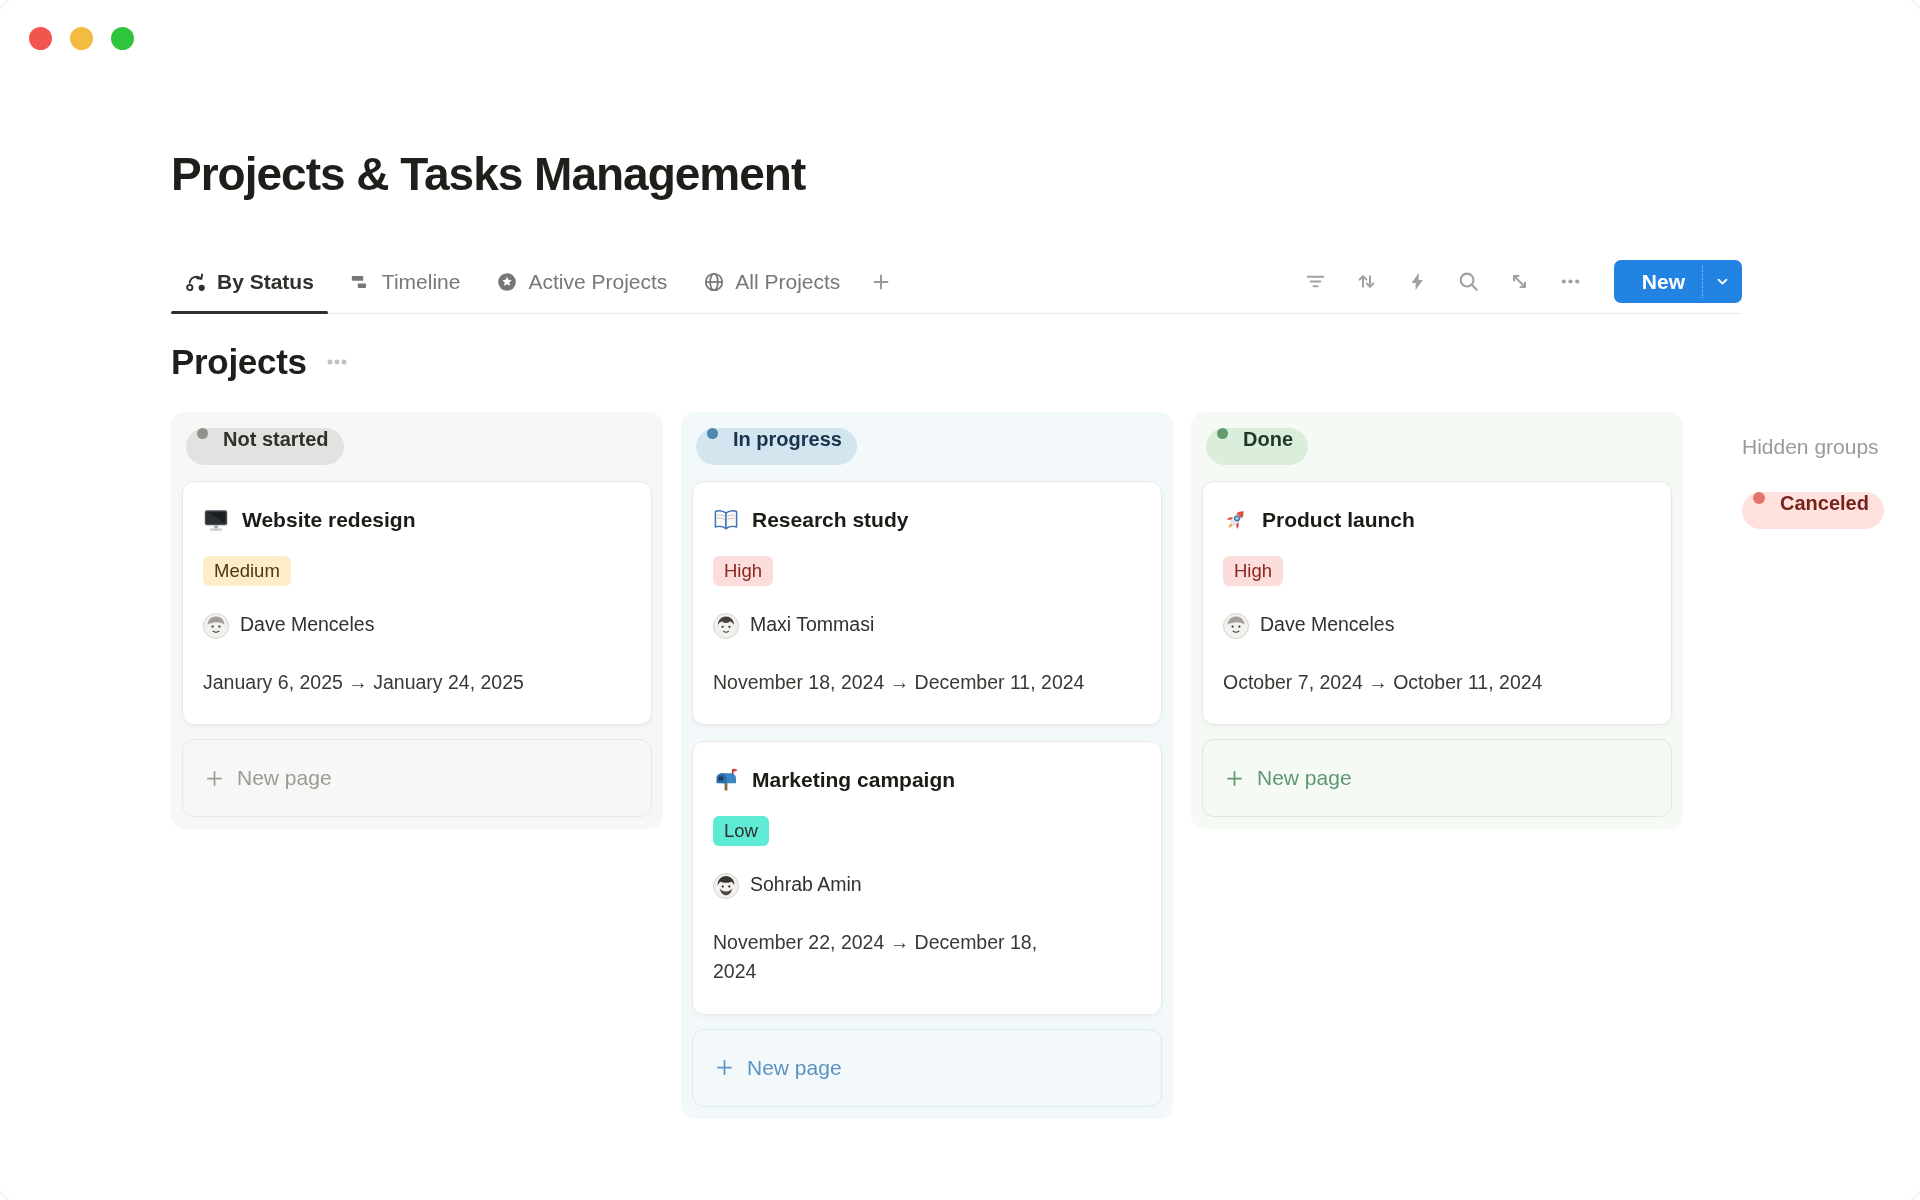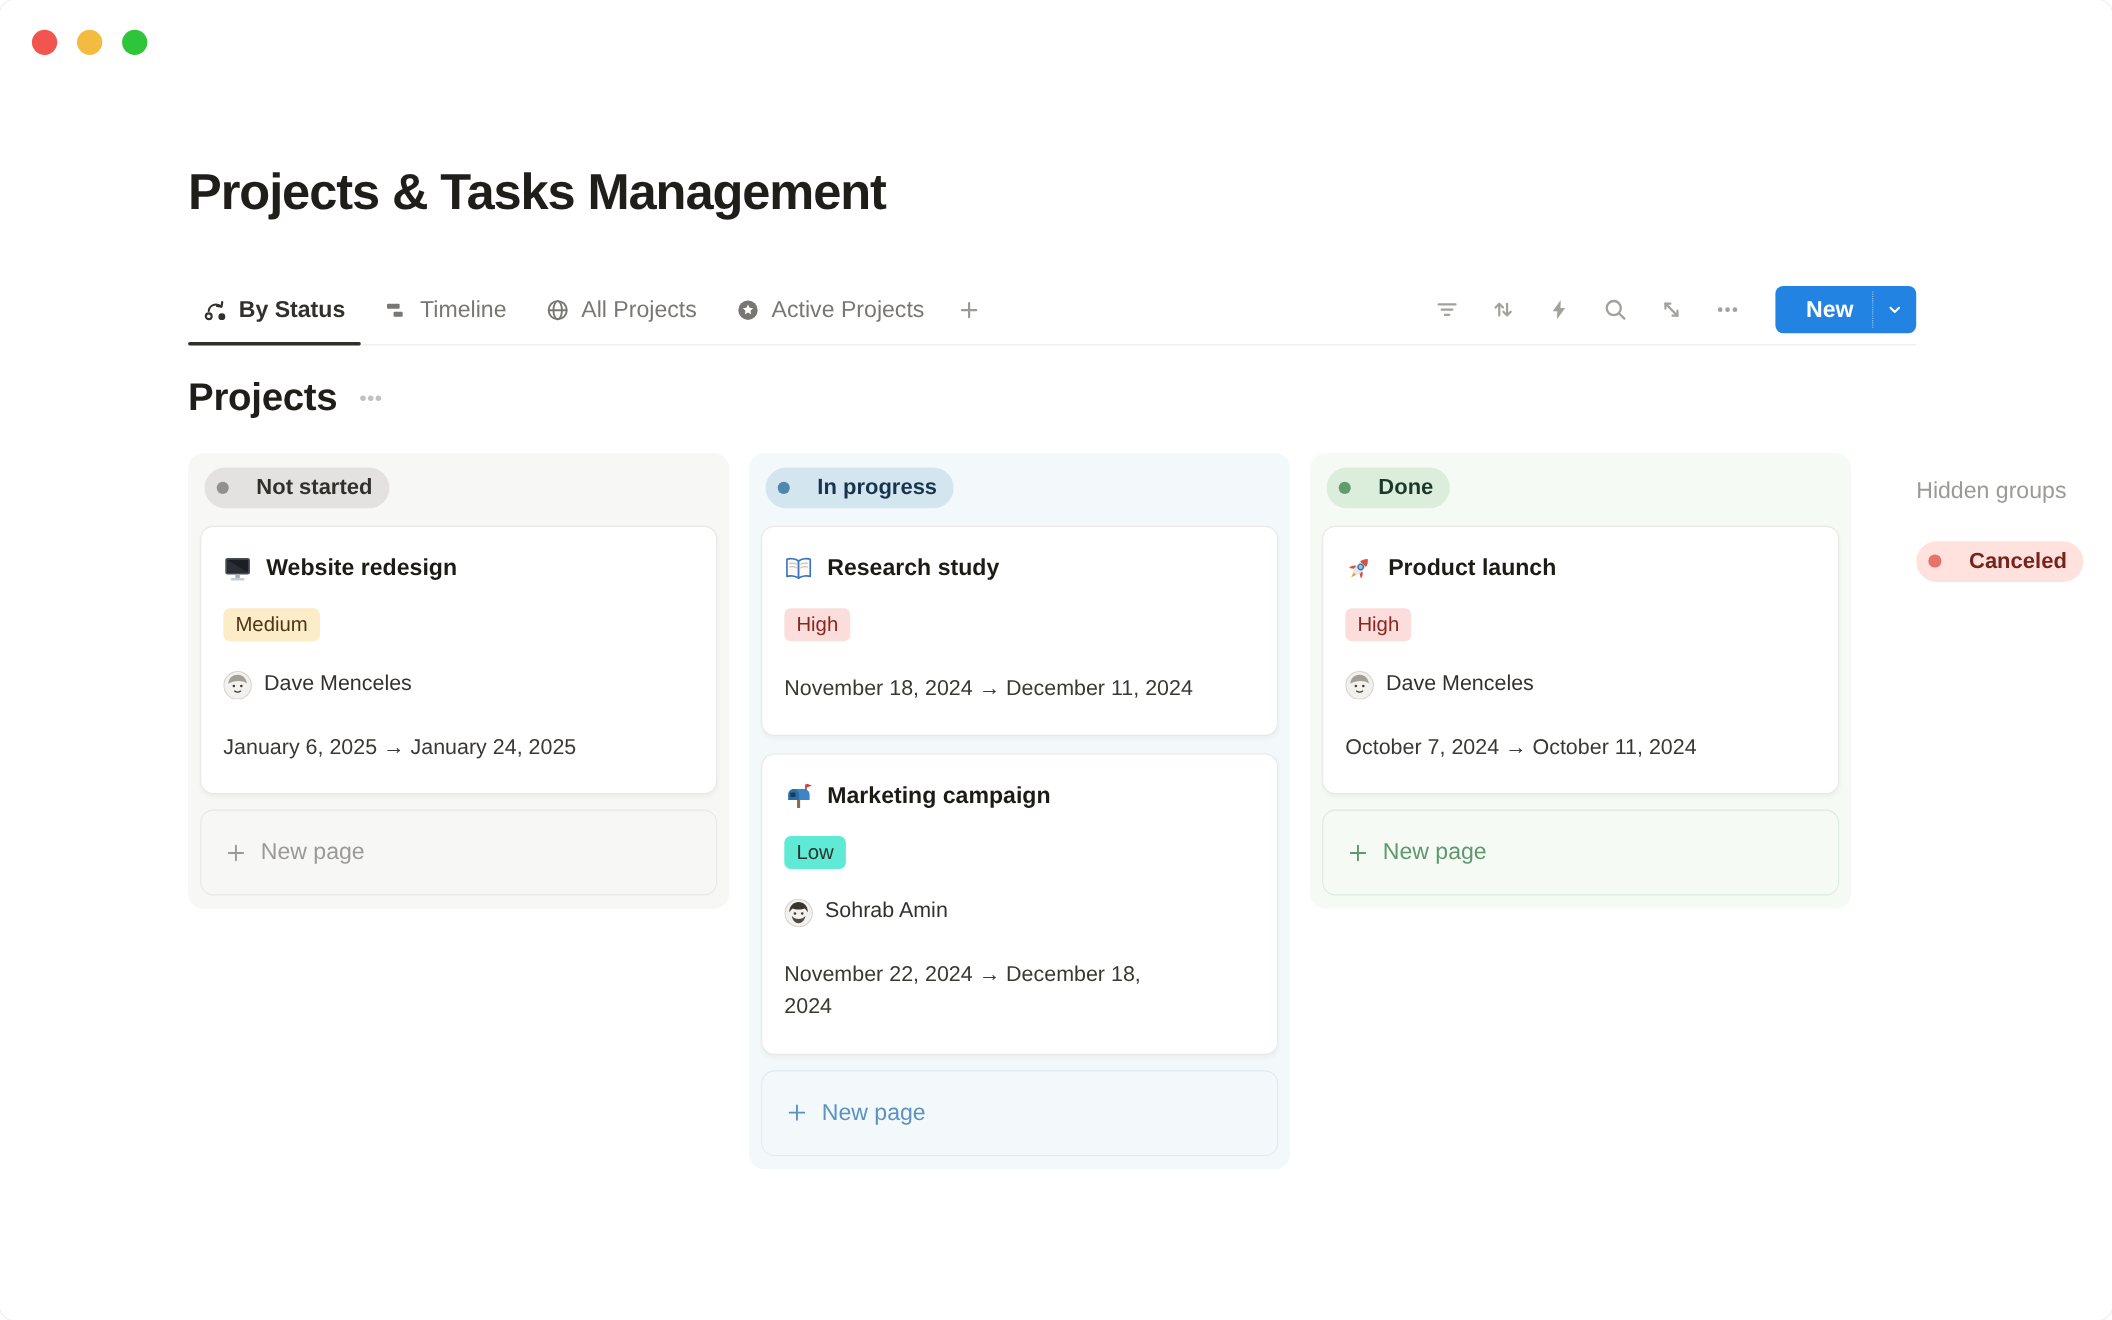--- a/index.html
+++ b/index.html
@@ -19,21 +19,21 @@
   .tool-btn{display:flex;color:#a2a19e;cursor:pointer;}
   .new-btn{display:flex;align-items:stretch;border-radius:7px;height:43px;color:#fff;overflow:hidden;cursor:pointer;margin-left:4px;}
   .new-main{display:flex;align-items:center;padding:0 17px;font-size:21px;font-weight:bold;margin-left:11px;}
   .new-div{width:0;border-left:1px dotted rgba(255,255,255,0.55);margin:5px 0;}
   .new-chev{display:flex;align-items:center;padding:0 11px;}
   .view-title-row{display:flex;align-items:center;gap:17px;margin:28px 0 0 171px;}
   .view-title{font-size:35px;font-weight:bold;color:#201e1a;letter-spacing:-0.3px;}
   .view-more{display:flex;color:#c2c1be;cursor:pointer;}
   .board-wrap{display:flex;align-items:flex-start;margin:30px 0 0 171px;}
   .column{width:492px;flex:none;border-radius:14px;padding:13px 11px 12px;margin-right:18px;box-sizing:border-box;}
-  .group-pill{display:inline-flex;align-items:center;height:37px;border-radius:19px;padding:0 15px 0 11px;gap:25px;font-size:20px;font-weight:bold;margin-left:4px;cursor:pointer;}
+  .group-pill{display:inline-flex;align-items:flex-start;height:37px;border-radius:19px;padding:0 15px 0 11px;gap:15px;font-size:20px;font-weight:bold;margin-left:4px;cursor:pointer;}
   .dot{width:11px;height:11px;border-radius:50%;flex:none;}
   .card{background:#fff;border:1px solid #e9e8e6;border-radius:12px;box-shadow:0 2px 4px rgba(20,20,20,0.04);margin-top:16px;padding:25px 20px 27px;cursor:pointer;}
   .card-title-row{display:flex;align-items:center;gap:13px;}
   .cicon{display:flex;flex:none;}
   .ctitle{font-size:21px;font-weight:bold;color:#1d1b16;}
   .prio{display:inline-flex;align-items:center;height:30px;padding:0 11px;border-radius:6px;font-size:18.5px;margin-top:23px;}
   .assignee{display:flex;align-items:flex-start;gap:11px;margin-top:27px;font-size:19.5px;color:#33312d;}
   .avatar{display:flex;flex:none;}
   .dates{margin-top:29px;font-size:19.5px;color:#3a3833;line-height:1.5;white-space:pre-line;}
   .new-page{display:flex;align-items:center;gap:12px;height:78px;border:1px solid;border-radius:12px;padding-left:21px;margin-top:14px;font-size:21px;cursor:pointer;box-sizing:border-box;}
@@ -70,36 +70,36 @@
           <span class="ticon">
             <svg width="22" height="22" viewBox="0 0 24 24">
               <rect x="2" y="5.5" width="12.5" height="5" rx="1" fill="currentColor"></rect>
               <rect x="8.5" y="13.5" width="9" height="5" rx="1" fill="currentColor"></rect>
             </svg>
           </span>
           <span>Timeline</span>
         </div>
         <div class="tab">
           <span class="ticon">
+            <svg width="22" height="22" viewBox="0 0 24 24">
+              <circle cx="12" cy="12" r="9.6" fill="currentColor"></circle>
+              <path d="M12 6.3l1.55 3.35 3.6.42-2.66 2.5.7 3.58L12 14.4l-3.19 1.75.7-3.58-2.66-2.5 3.6-.42z" fill="#ffffff"></path>
+            </svg>
+          </span>
+          <span>Active Projects</span>
+        </div>
+        <div class="tab">
+          <span class="ticon">
             <svg width="22" height="22" viewBox="0 0 24 24" fill="none" stroke="currentColor" stroke-width="1.9">
               <circle cx="12" cy="12" r="9"></circle>
               <ellipse cx="12" cy="12" rx="4.2" ry="9"></ellipse>
               <path d="M3 12h18"></path>
             </svg>
           </span>
           <span>All Projects</span>
-        </div>
-        <div class="tab">
-          <span class="ticon">
-            <svg width="22" height="22" viewBox="0 0 24 24">
-              <circle cx="12" cy="12" r="9.6" fill="currentColor"></circle>
-              <path d="M12 6.3l1.55 3.35 3.6.42-2.66 2.5.7 3.58L12 14.4l-3.19 1.75.7-3.58-2.66-2.5 3.6-.42z" fill="#ffffff"></path>
-            </svg>
-          </span>
-          <span>Active Projects</span>
         </div>
         <span class="add-view">
           <svg width="22" height="22" viewBox="0 0 24 24" fill="none" stroke="currentColor" stroke-width="2.2" stroke-linecap="round">
             <path d="M12 5v14M5 12h14"></path>
           </svg>
         </span>
       </div>
     <div class="toolbar">
       <span id="toolbar-icons" style="display:flex;align-items:center;gap:28px;">
           <span class="tool-btn">
@@ -209,20 +209,32 @@
             <span class="cicon">
               <svg width="26" height="26" viewBox="0 0 26 26">
                 <path d="M13 6C10 3.8 5.2 3.4 2.4 4.4V20c2.8-1 7.6-.6 10.6 1.6z" fill="#fbfaf7" stroke="#3f74b8" stroke-width="1.5" stroke-linejoin="round"></path>
                 <path d="M13 6c3-2.2 7.8-2.6 10.6-1.6V20c-2.8-1-7.6-.6-10.6 1.6z" fill="#fbfaf7" stroke="#3f74b8" stroke-width="1.5" stroke-linejoin="round"></path>
                 <path d="M5 8.2c2.2-.4 4.4-.2 6 .8M5 11.4c2.2-.4 4.4-.2 6 .8M15 9c1.6-1 3.8-1.2 6-.8M15 12.2c1.6-1 3.8-1.2 6-.8" stroke="#c9c5bd" stroke-width="1.1" fill="none" stroke-linecap="round"></path>
               </svg>
             </span>
             <span class="ctitle">Research study</span>
           </div>
       <div><span class="prio" style="background:#fbdedb;color:#8a2620">High</span></div>
+      <div class="assignee">
+            <span class="avatar">
+              <svg width="26" height="26" viewBox="0 0 26 26">
+                <circle cx="13" cy="13" r="12.5" fill="#f3f1ee" stroke="#d6d3cf"></circle>
+                <path d="M4.8 12C5 6.5 8.8 3.4 13 3.4c4.2 0 8 3.1 8.2 8.6-1.4-2.2-3-3.4-4.4-3.7-.5 1-1.7 1.6-3.8 1.6s-3.3-.6-3.8-1.6c-1.4.3-3 1.5-4.4 3.7z" fill="#45423d"></path>
+                <circle cx="9.6" cy="13.8" r="1.15" fill="#3c3a36"></circle>
+                <circle cx="16.4" cy="13.8" r="1.15" fill="#3c3a36"></circle>
+                <path d="M10.6 18.4c1.5 1 3.3 1 4.8 0" stroke="#3c3a36" stroke-width="1.1" fill="none" stroke-linecap="round"></path>
+              </svg>
+            </span>
+            <span>Maxi Tommasi</span>
+          </div>
       <div class="dates">November 18, 2024 → December 11, 2024</div>
     </div><div class="card">
       <div class="card-title-row">
             <span class="cicon">
               <svg width="26" height="26" viewBox="0 0 26 26">
                 <rect x="11.6" y="14" width="2.8" height="9.5" fill="#8a6a48"></rect>
                 <path d="M8.5 6.2h9.5c2.8 0 5 2.3 5 5.2v4.8H8.5z" fill="#3d86c6"></path>
                 <path d="M8.5 6.2c-2.8 0-5 2.3-5 5.2v4.8h10v-4.8c0-2.9-2.2-5.2-5-5.2z" fill="#2c6da8"></path>
                 <rect x="5.6" y="9.4" width="4.6" height="4.2" rx="0.8" fill="#173c5c"></rect>
                 <rect x="19" y="2" width="1.4" height="5" fill="#b02a22"></rect>

